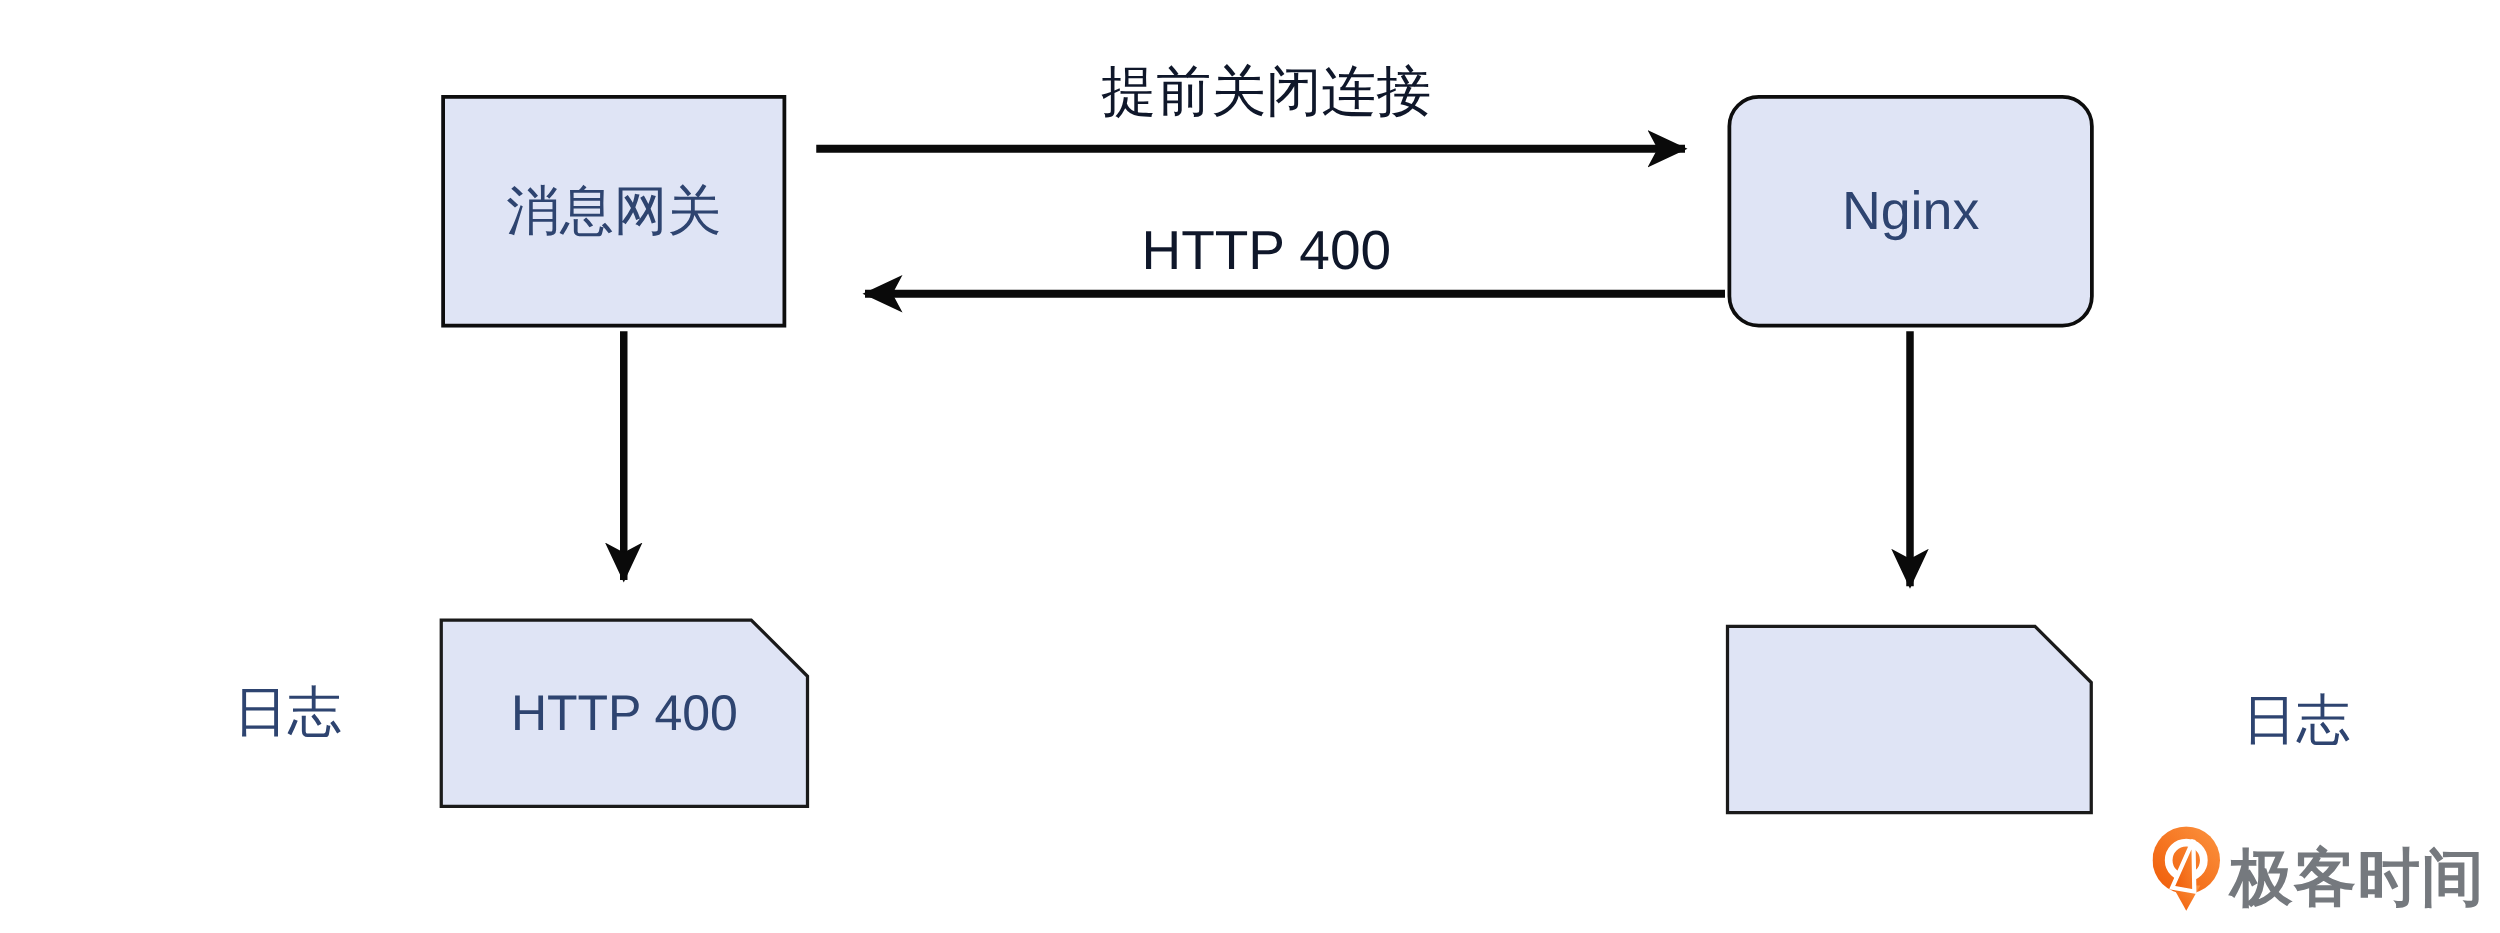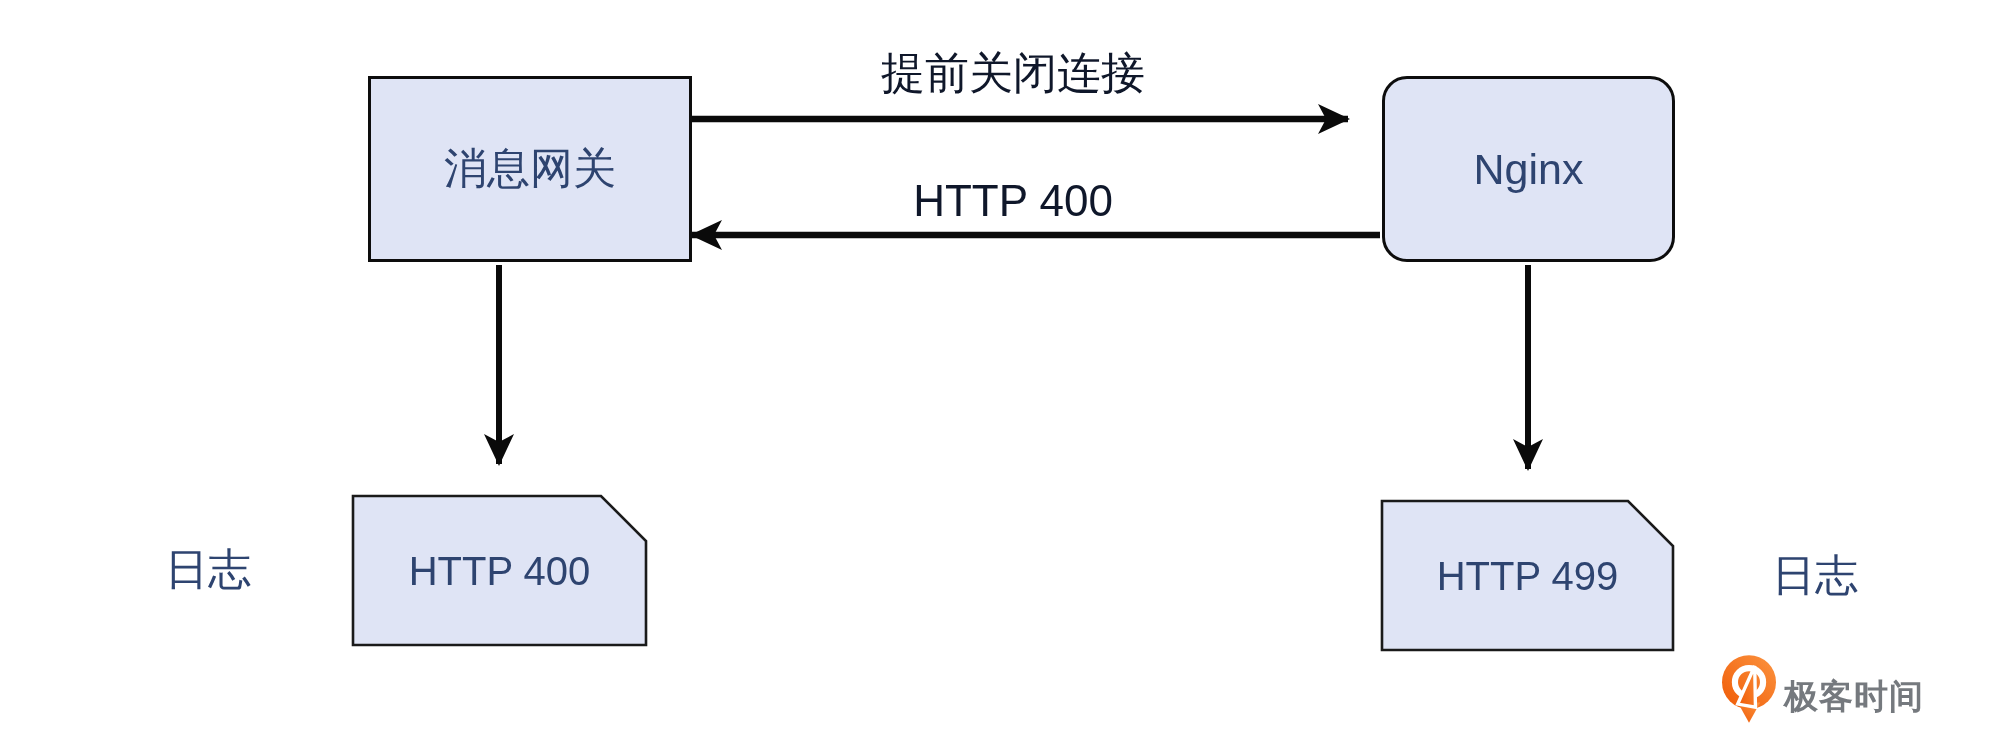--- a/index.html
+++ b/index.html
@@ -25,21 +25,21 @@
     position: absolute;
     background: #dfe4f5;
     border: 3px solid #0d0d0d;
     display: flex;
     align-items: center;
     justify-content: center;
     color: #2e4470;
     font-size: 43px;
     box-sizing: border-box;
   }
-  .node-gateway { left: 368px; top: 76px; width: 324px; height: 186px; }
+  .node-gateway { left: 353px; top: 76px; width: 276px; height: 186px; }
   .node-nginx   { left: 1382px; top: 76px; width: 293px; height: 186px; border-radius: 25px; }
   .msg-label {
     position: absolute;
     left: 658px;
     width: 710px;
     text-align: center;
     color: #0f172a;
     font-size: 44px;
   }
   .msg-forward { top: 44px; }
@@ -55,37 +55,37 @@
     line-height: 1.3;
     text-align: center;
   }
   .doc-text-left  { left: 353px; top: 496px; width: 293px; height: 149px; }
   .doc-text-right { left: 1382px; top: 501px; width: 291px; height: 149px; }
   .side-label {
     position: absolute;
     color: #2e4470;
     font-size: 43px;
     width: 130px;
-    text-align: center;
+    text-align: right;
   }
   .side-label-left  { left: 143px; top: 541px; }
   .side-label-right { left: 1750px; top: 547px; }
   .brand {
     position: absolute;
     left: 1722px;
     top: 655px;
     display: flex;
     align-items: center;
   }
   .brand-icon { width: 54px; height: 70px; }
   .brand-name {
     margin-left: 8px;
     margin-top: 14px;
     color: #75797e;
-    font-size: 34px;
+    font-size: 50px;
     font-weight: bold;
     letter-spacing: 1px;
   }
 </style>
 </head>
 <body>
 
 <div class="canvas">
 
   <svg class="svg-layer" viewBox="0 0 2000 746" xmlns="http://www.w3.org/2000/svg">
@@ -118,23 +118,20 @@
   <div class="node-box node-nginx">
     <span>Nginx</span>
   </div>
 
   <div class="msg-label msg-forward">提前关闭连接</div>
   <div class="msg-label msg-reply">HTTP 400</div>
 
   <div class="doc-text doc-text-left">
     <div>HTTP 400</div>
   </div>
-  <div class="doc-text doc-text-right">
-    <div>HTTP 499</div>
-  </div>
 
   <div class="side-label side-label-left">日志</div>
   <div class="side-label side-label-right">日志</div>
 
   <div class="brand">
     <svg class="brand-icon" viewBox="0 0 48 62" xmlns="http://www.w3.org/2000/svg">
       <circle cx="24" cy="24" r="24" fill="url(#logo-grad)"></circle>
       <polygon points="14,42 24,60 34,42" fill="url(#logo-grad)"></polygon>
       <circle cx="24" cy="24" r="12.5" fill="none" stroke="#ffffff" stroke-width="5.5"></circle>
       <polygon points="26,9 33,45 17,45" fill="url(#logo-grad)" stroke="#ffffff" stroke-width="3" transform="rotate(10 24 27)"></polygon>

